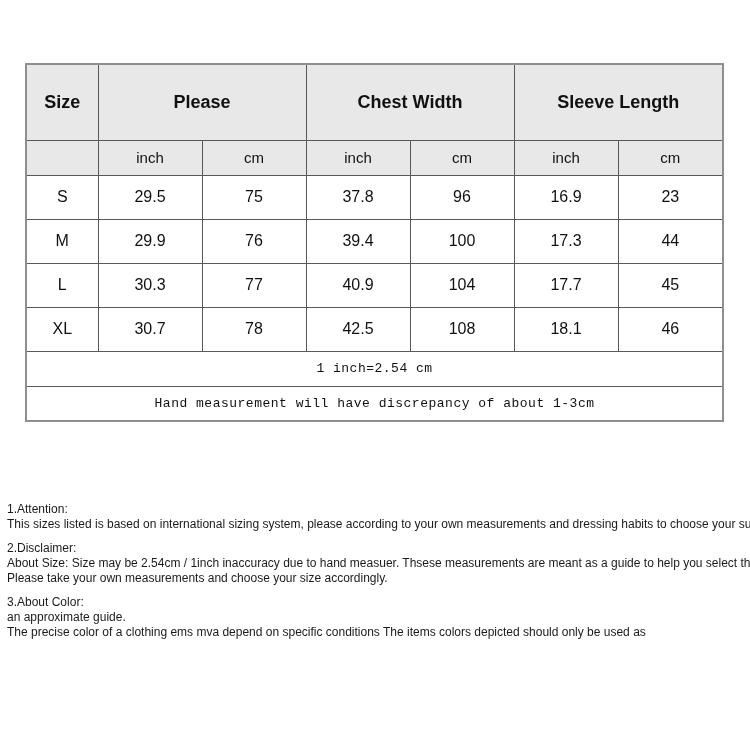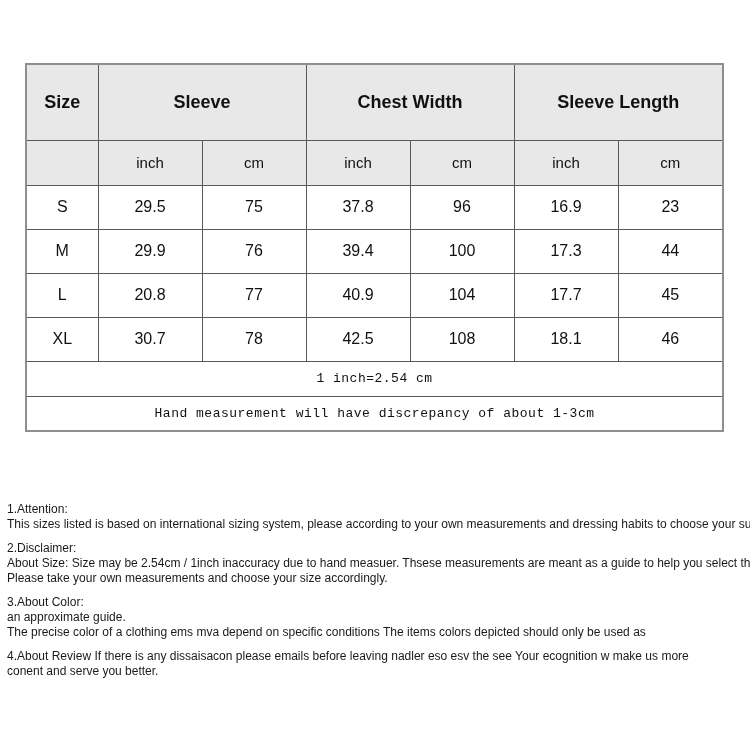--- a/index.html
+++ b/index.html
@@ -25,21 +25,21 @@
   table.size-chart th, table.size-chart td {
     border: 1px solid #595959;
     text-align: center;
     vertical-align: middle;
     font-weight: normal;
     color: #111;
     overflow: hidden;
     white-space: nowrap;
   }
   tr.r-head  { height: 76px; padding-left: 17px; }
-  tr.r-unit  { height: 45px; }
+  tr.r-unit  { height: 35px; }
   tr.r-data  { height: 44px; }
   tr.r-note  { height: 35px; }
   tr.r-head th, tr.r-unit th { background: #e8e8e8; }
   tr.r-head th { font-weight: bold; font-size: 18px; }
   tr.r-unit th { font-size: 15px; }
   tr.r-data td { font-size: 16px; background: #ffffff; }
   tr.r-note td {
     font-family: "Liberation Mono", "DejaVu Sans Mono", monospace;
     font-size: 13px;
     background: #ffffff;
@@ -68,21 +68,21 @@
       <col style="width:104px">
         <col style="width:104px">
       <col style="width:104px">
         <col style="width:104px">
       <col style="width:104px">
         <col style="width:105px">
     </colgroup>
     <tbody>
       <tr class="r-head">
         <th>Size</th>
-        <th colspan="2">Sleeve</th>
+        <th colspan="2">Please</th>
         <th colspan="2">Chest Width</th>
         <th colspan="2">Sleeve Length</th>
       </tr>
       <tr class="r-unit">
         <th></th>
         <th>inch</th>
         <th>cm</th>
         <th>inch</th>
         <th>cm</th>
         <th>inch</th>
@@ -102,21 +102,21 @@
         <td>M</td>
         <td>29.9</td>
         <td>76</td>
         <td>39.4</td>
         <td>100</td>
         <td>17.3</td>
         <td>44</td>
       </tr>
       <tr class="r-data">
         <td>L</td>
-        <td>20.8</td>
+        <td>30.3</td>
         <td>77</td>
         <td>40.9</td>
         <td>104</td>
         <td>17.7</td>
         <td>45</td>
       </tr>
       <tr class="r-data">
         <td>XL</td>
         <td>30.7</td>
         <td>78</td>
@@ -143,19 +143,15 @@
     <div class="note-section">
       <div class="note-line">2.Disclaimer:</div>
       <div class="note-line">About Size: Size may be 2.54cm / 1inch inaccuracy due to hand measuer. Thsese measurements are meant as a guide to help you select the correct size.</div>
       <div class="note-line">Please take your own measurements and choose your size accordingly.</div>
     </div>
     <div class="note-section">
       <div class="note-line">3.About Color:</div>
       <div class="note-line">an approximate guide.</div>
       <div class="note-line">The precise color of a clothing ems mva depend on specific conditions The items colors depicted should only be used as</div>
     </div>
-    <div class="note-section">
-      <div class="note-line">4.About Review If there is any dissaisacon please emails before leaving nadler eso esv the see Your ecognition w make us more</div>
-      <div class="note-line">conent and serve you better.</div>
-    </div>
   </div>
 
 </div>
 
 </body></html>

